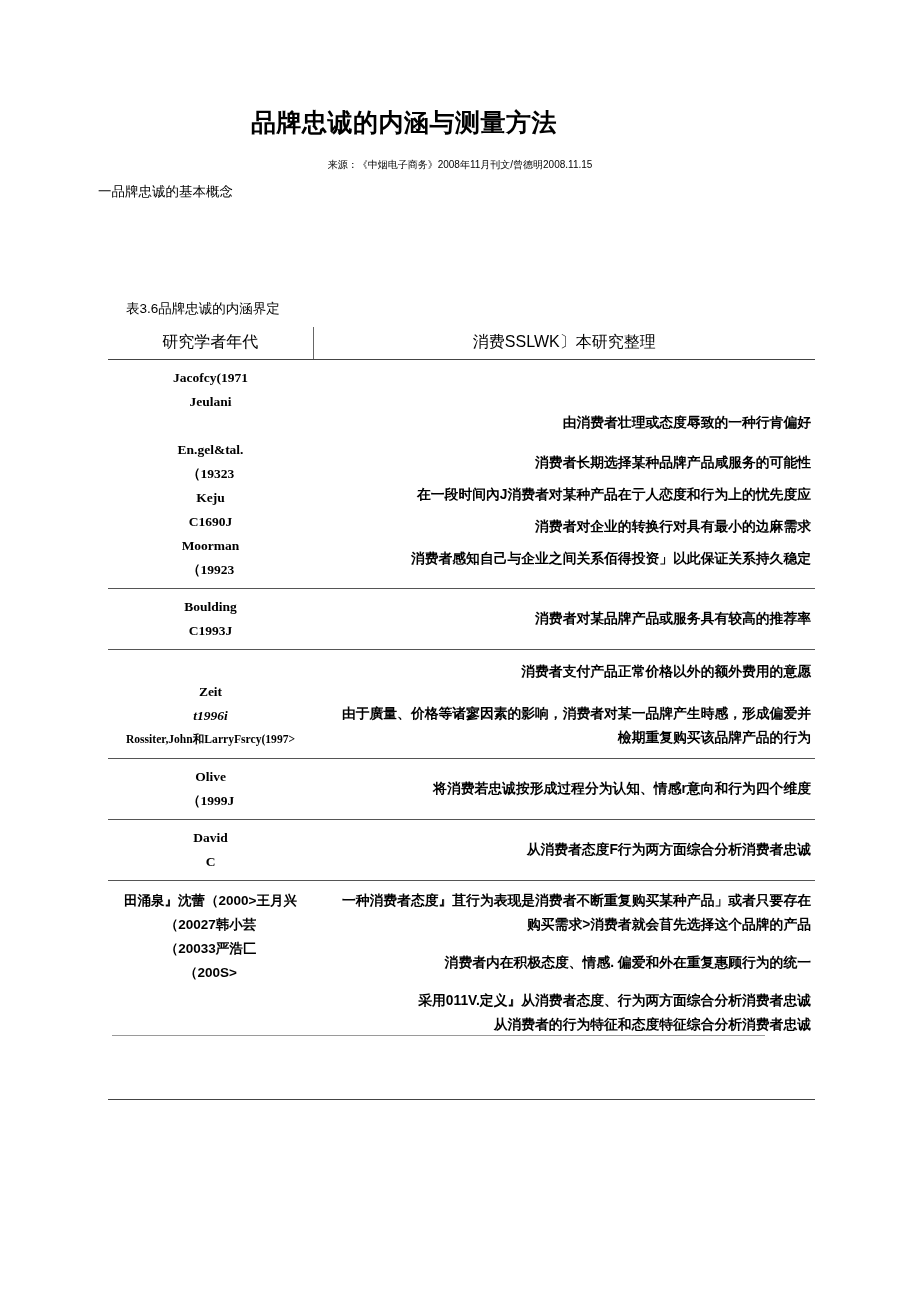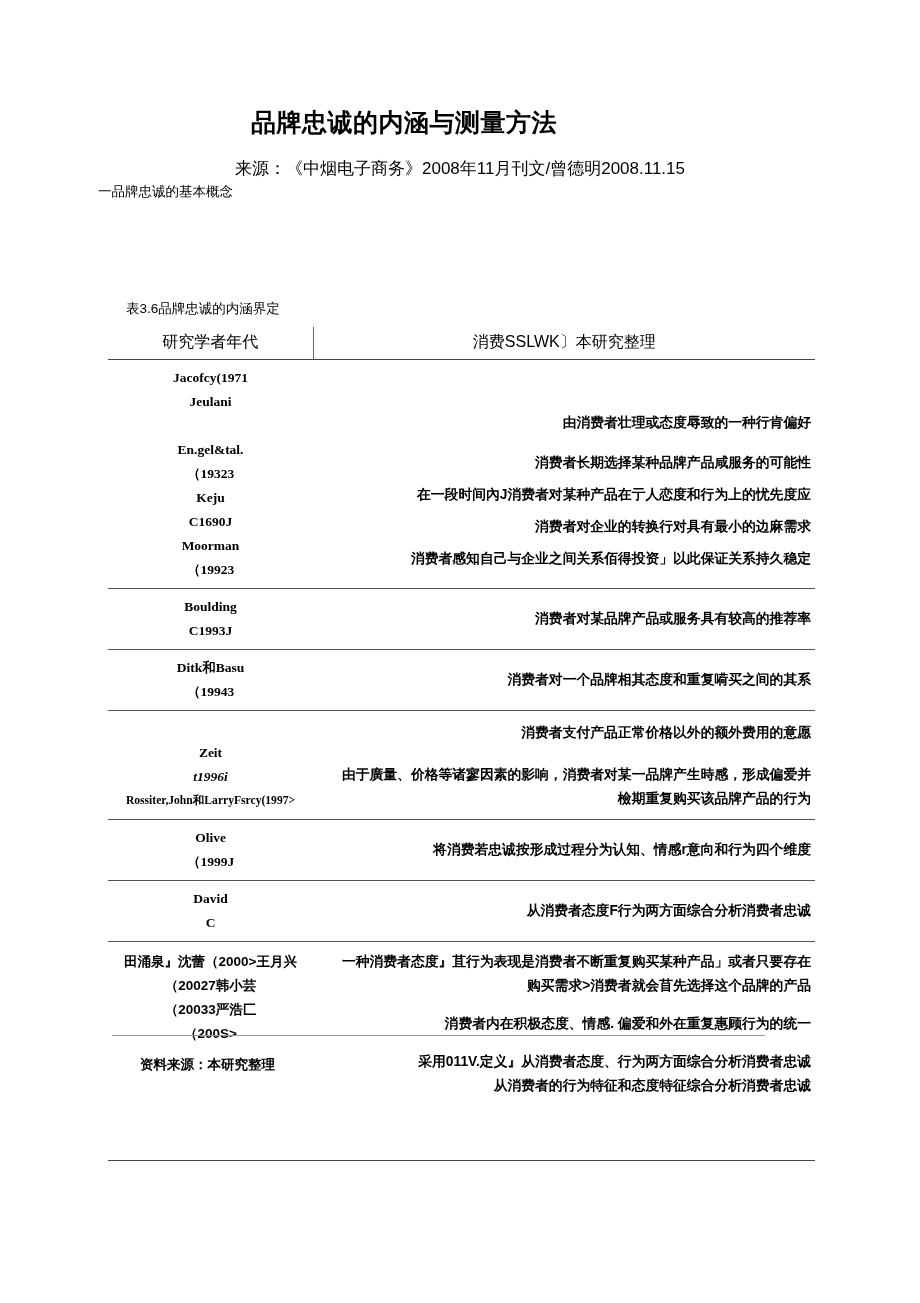--- a/index.html
+++ b/index.html
@@ -35,21 +35,21 @@
     font-weight: bold;
     letter-spacing: 0.5px;
     line-height: 1.2;
   }
   .doc-source {
     position: absolute;
     left: 0;
     top: 158px;
     width: 920px;
     text-align: center;
-    font-size: 17px;
+    font-size: 10px;
     line-height: 1.3;
   }
 
   
   .section-heading {
     position: absolute;
     left: 98px;
     top: 183px;
     font-size: 13.5px;
     font-weight: normal;
@@ -236,33 +236,20 @@
             <span>C1993J</span>
           </span>
         </td>
         <td class="cell-right pad-v">
           <div class="lines">
             <p>消费者对某品牌产品或服务具有较高的推荐率</p>
           </div>
         </td>
       </tr>
 
-      <tr class="body-row sep-top">
-        <td class="cell-left pad-v">
-          <span class="names">
-            <span>Ditk和Basu</span>
-            <span>（19943</span>
-          </span>
-        </td>
-        <td class="cell-right pad-v">
-          <div class="lines">
-            <p>消费者对一个品牌相其态度和重复嗬买之间的其系</p>
-          </div>
-        </td>
-      </tr>
 
       <tr class="body-row sep-top">
         <td class="cell-left pad-v">
           <span class="names">
             <span>&nbsp;</span>
             <span>Zeit</span>
             <span style="font-style:italic">t1996i</span>
             <span style="font-size:11.6px">Rossiter,John和LarryFsrcy(1997&gt;</span>
           </span>
         </td>
@@ -323,15 +310,14 @@
 
       <tr class="tbl-bottom">
         <td></td>
         <td></td>
       </tr>
     </tbody>
   </table>
 
   <div class="under-rule"></div>
 
-  <div class="src-note">资料来源：本研究整理</div>
 
 </div>
 
 </body></html>

